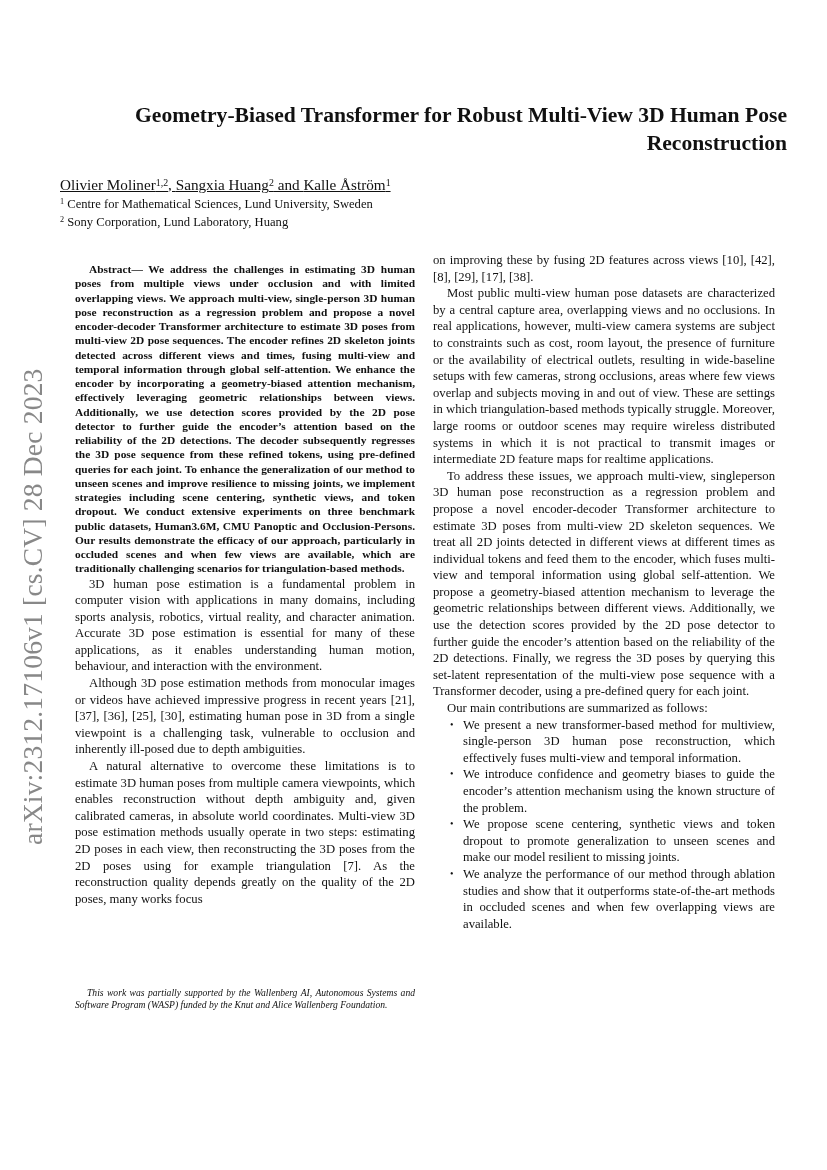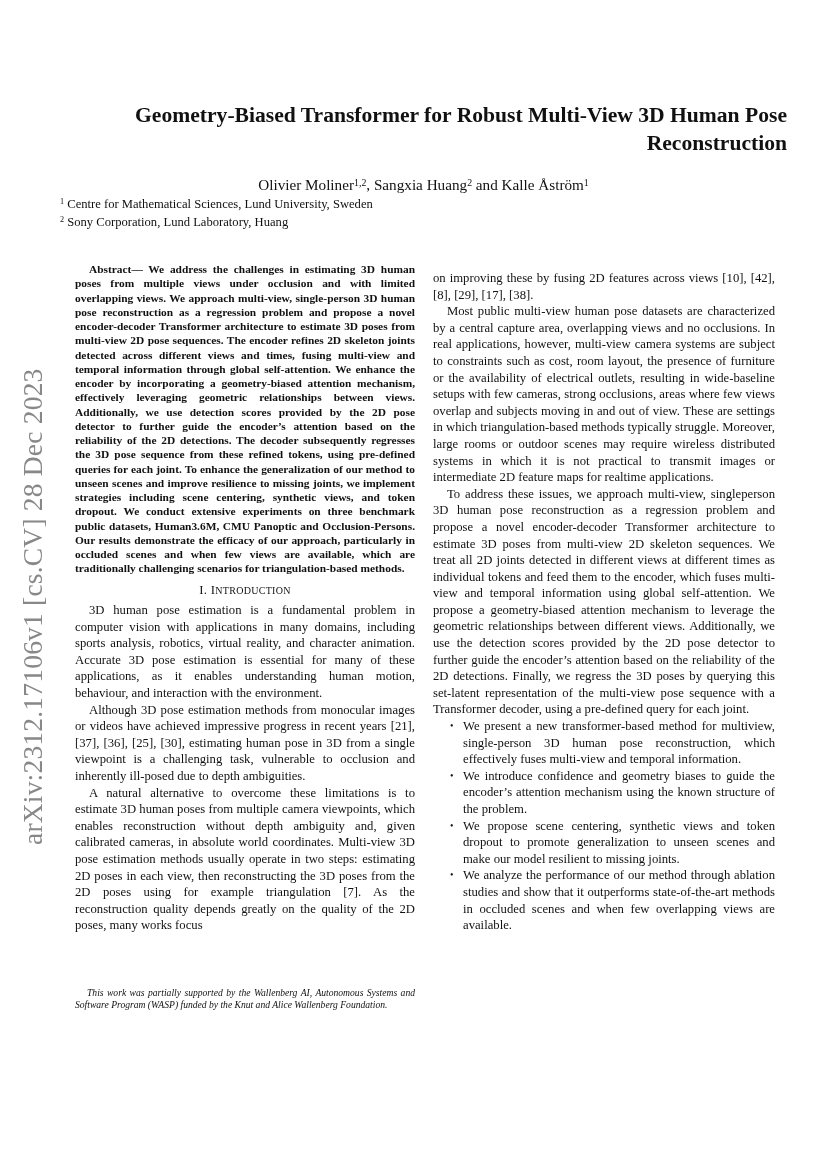--- a/index.html
+++ b/index.html
@@ -4,28 +4,28 @@
 <style>
   html, body { margin: 0; padding: 0; background: #ffffff; }
   body { width: 827px; height: 1170px; position: relative; overflow: hidden;
          font-family: "Liberation Serif", "DejaVu Serif", serif; color: #111; }
   .arxiv-id { position: absolute; left: 18px; top: 845px; width: 520px; height: 30px;
               transform-origin: 0 0; transform: rotate(-90deg);
               font-family: "Liberation Serif", serif; font-size: 27.5px; color: #888;
               letter-spacing: 0.2px; white-space: nowrap; line-height: 30px; }
   .title { position: absolute; left: 60px; width: 727px; top: 101px; text-align: right;
            font-weight: bold; font-size: 21.6px; line-height: 28px; margin: 0; }
-  .authors { position: absolute; left: 60px; width: 727px; top: 176px; text-align: center;
-             font-size: 15.2px; line-height: 18px; }
+  .authors { position: absolute; left: 60px; width: 727px; top: 176px; text-align: left;
+             font-size: 15.2px; line-height: 18px; text-decoration: underline; }
   .affil { position: absolute; left: 60px; width: 727px; text-align: left; font-size: 12.6px; line-height: 16px; }
   .affil1 { top: 196px; } .affil2 { top: 214px; }
   sup { font-size: 65%; vertical-align: top; position: relative; top: -2px; }
   .col { position: absolute; top: 262px; font-size: 12.7px; line-height: 16.6px; text-align: justify; hyphens: manual; }
   .col-left { left: 75px; width: 340px; }
-  .col-right { left: 433px; width: 342px; top: 270px; }
+  .col-right { left: 433px; width: 342px; top: 252px; }
   .abstract { font-weight: bold; font-size: 11.4px; line-height: 14.25px; text-indent: 14px; margin: 0; }
   .abstract .lead { }
   .section-head { text-align: center; margin: 6px 0 3px 0; font-size: 12.7px; letter-spacing: 0.3px; }
   .section-head .sc { font-size: 10px; }
   p.body { margin: 0; text-indent: 14px; }
   .footnote { position: absolute; left: 75px; width: 340px; top: 987px; font-size: 9.6px; line-height: 12px;
               text-align: justify; text-indent: 12px; font-style: italic; }
   ul.contribs { margin: 0; padding-left: 30px; list-style: none; }
   ul.contribs li { position: relative; margin: 0; }
   ul.contribs li .bullet { position: absolute; left: -13px; top: 0; font-size: 10px; }
@@ -45,35 +45,32 @@
   <span>Centre for Mathematical Sciences, Lund University, Sweden</span>
 </div>
 <div class="affil affil2">
   <sup>2</sup>
   <span>Sony Corporation, Lund Laboratory, Huang</span>
 </div>
 
 <div class="col col-left">
   <p class="abstract"><span class="lead">Abstract</span><span>— </span><span>We address the challenges in estimating 3D human poses from multiple views under occlusion and with limited overlapping views. We approach multi-view, single-person 3D human pose reconstruction as a regression problem and propose a novel encoder-decoder Transformer architecture to estimate 3D poses from multi-view 2D pose sequences. The encoder refines 2D skeleton joints detected across different views and times, fusing multi-view and temporal information through global self-attention. We enhance the encoder by incorporating a geometry-biased attention mechanism, effectively leveraging geometric relationships between views. Additionally, we use detection scores provided by the 2D pose detector to further guide the encoder’s attention based on the reliability of the 2D detections. The decoder subsequently regresses the 3D pose sequence from these refined tokens, using pre-defined queries for each joint. To enhance the generalization of our method to unseen scenes and improve resilience to missing joints, we implement strategies including scene centering, synthetic views, and token dropout. We conduct extensive experiments on three benchmark public datasets, Human3.6M, CMU Panoptic and Occlusion-Persons. Our results demonstrate the efficacy of our approach, particularly in occluded scenes and when few views are available, which are traditionally challenging scenarios for triangulation-based methods.</span></p>
 
-  <div class="section-head">
-    <span>I.</span>
-    <span>I</span><span class="sc">NTRODUCTION</span>
-  </div>
 
   <p class="body">3D human pose estimation is a fundamental problem in computer vision with applications in many domains, includ­ing sports analysis, robotics, virtual reality, and character animation. Accurate 3D pose estimation is essential for many of these applications, as it enables understanding human motion, behaviour, and interaction with the environment.</p>
   <p class="body">Although 3D pose estimation methods from monocular images or videos have achieved impressive progress in recent years [21], [37], [36], [25], [30], estimating human pose in 3D from a single viewpoint is a challenging task, vulnerable to occlusion and inherently ill-posed due to depth ambiguities.</p>
   <p class="body">A natural alternative to overcome these limitations is to estimate 3D human poses from multiple camera viewpoints, which enables reconstruction without depth ambiguity and, given calibrated cameras, in absolute world coordinates. Multi-view 3D pose estimation methods usually operate in two steps: estimating 2D poses in each view, then recon­structing the 3D poses from the 2D poses using for exam­ple triangulation [7]. As the reconstruction quality depends greatly on the quality of the 2D poses, many works focus</p>
 </div>
 
 <div class="footnote">This work was partially supported by the Wallenberg AI, Autonomous Systems and Software Program (WASP) funded by the Knut and Alice Wallenberg Foundation.</div>
 
 <div class="col col-right">
   <p class="body" style="text-indent:0">on improving these by fusing 2D features across views [10], [42], [8], [29], [17], [38].</p>
   <p class="body">Most public multi-view human pose datasets are char­acterized by a central capture area, overlapping views and no occlusions. In real applications, however, multi-view camera systems are subject to constraints such as cost, room layout, the presence of furniture or the availability of electrical outlets, resulting in wide-baseline setups with few cameras, strong occlusions, areas where few views overlap and subjects moving in and out of view. These are settings in which triangulation-based methods typically struggle. Moreover, large rooms or outdoor scenes may re­quire wireless distributed systems in which it is not practical to transmit images or intermediate 2D feature maps for real­time applications.</p>
   <p class="body">To address these issues, we approach multi-view, single­person 3D human pose reconstruction as a regression prob­lem and propose a novel encoder-decoder Transformer archi­tecture to estimate 3D poses from multi-view 2D skeleton sequences. We treat all 2D joints detected in different views at different times as individual tokens and feed them to the encoder, which fuses multi-view and temporal information using global self-attention. We propose a geometry-biased attention mechanism to leverage the geometric relationships between different views. Additionally, we use the detection scores provided by the 2D pose detector to further guide the encoder’s attention based on the reliability of the 2D detections. Finally, we regress the 3D poses by querying this set-latent representation of the multi-view pose sequence with a Transformer decoder, using a pre-defined query for each joint.</p>
+  <p class="body">Our main contributions are summarized as follows:</p>
   <ul class="contribs">
     <li><span class="bullet">•</span><span>We present a new transformer-based method for multi­view, single-person 3D human pose reconstruction, which effectively fuses multi-view and temporal infor­mation.</span></li>
     <li><span class="bullet">•</span><span>We introduce confidence and geometry biases to guide the encoder’s attention mechanism using the known structure of the problem.</span></li>
     <li><span class="bullet">•</span><span>We propose scene centering, synthetic views and token dropout to promote generalization to unseen scenes and make our model resilient to missing joints.</span></li>
     <li><span class="bullet">•</span><span>We analyze the performance of our method through ablation studies and show that it outperforms state-of-the-art methods in occluded scenes and when few overlapping views are available.</span></li>
   </ul>
 </div>
 
 </body></html>

